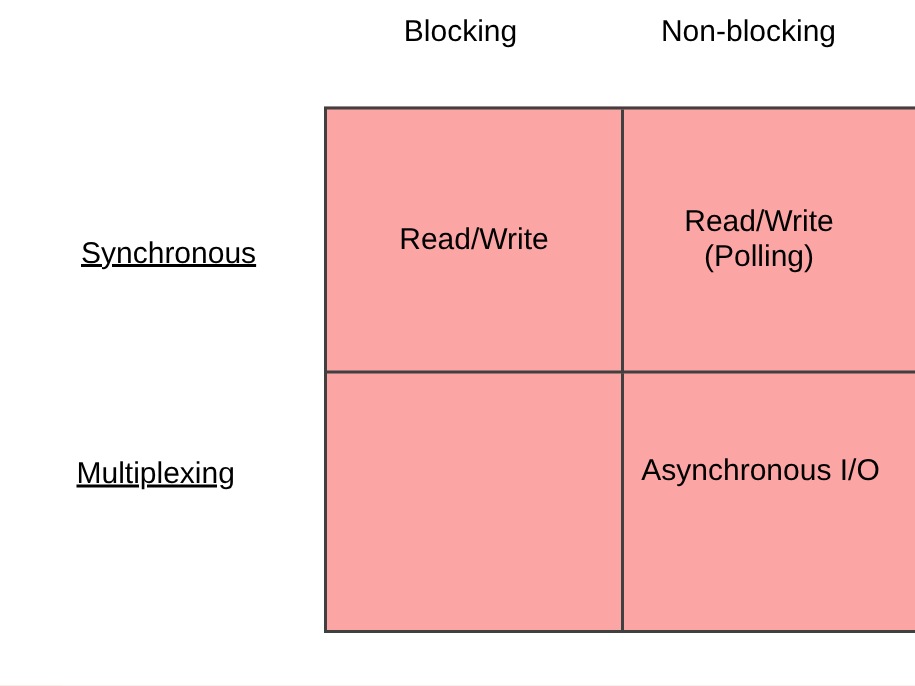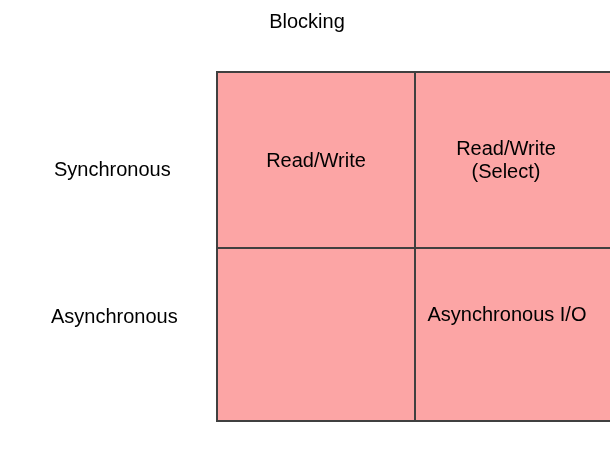--- a/index.html
+++ b/index.html
@@ -20,20 +20,21 @@
     position: absolute;
     top: 10px;
     transform: translateX(-50%);
     white-space: nowrap;
   }
   .col-header.c0 { left: 266px; }
   .col-header.c1 { left: 458px; }
   .row-header {
     position: absolute;
     white-space: nowrap;
+    text-decoration: underline;
   }
   .row-header.r0 { left: 13px; top: 158px; }
   .row-header.r1 { left: 10px; top: 305px; }
   .grid {
     position: absolute;
     left: 175px;
     top: 71px;
     width: 400px;
     height: 351px;
     border: 2px solid #404040;
@@ -53,37 +54,38 @@
   .cell.c10 { border-right: 2px solid #404040; padding-bottom: 27px; padding-right: 18px; }
   .cell.c11 { padding-bottom: 41px; padding-right: 16px; }
 </style>
 </head>
 <body>
 
 <div class="canvas">
 
   <div class="col-header c0">Blocking</div>
 
+  <div class="col-header c1">Non-blocking</div>
 
   <div class="row-header r0">Synchronous</div>
 
-  <div class="row-header r1">Asynchronous</div>
+  <div class="row-header r1">Multiplexing</div>
 
   <div class="grid">
 
     <div class="cell c00">
       <div>
         <span>Read/Write</span>
       </div>
     </div>
 
     <div class="cell c01">
       <div>
         <span>Read/Write</span><br>
-        <span>(Select)</span>
+        <span>(Polling)</span>
       </div>
     </div>
 
     <div class="cell c10">
       <div>
         <br>
       </div>
     </div>
 
     <div class="cell c11">

